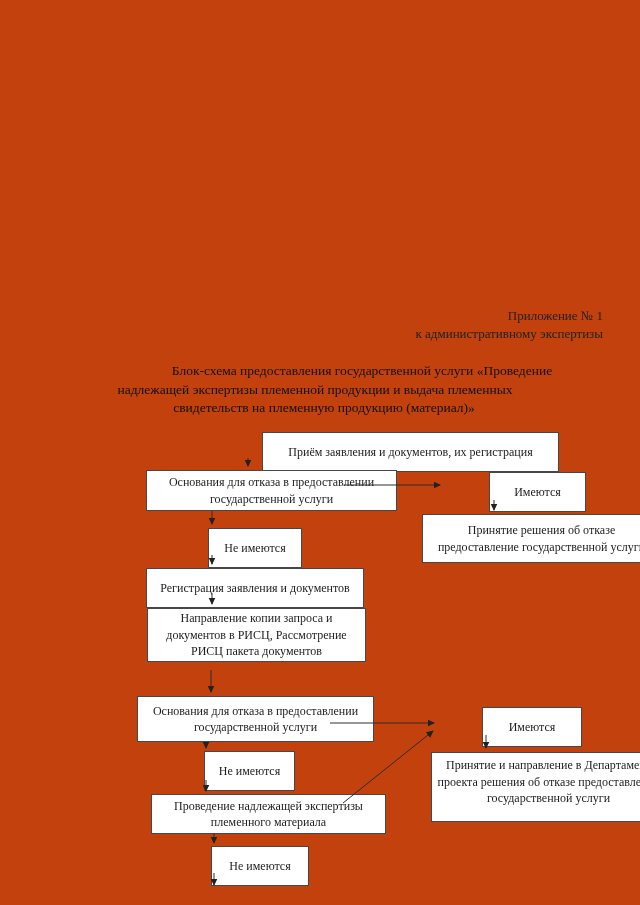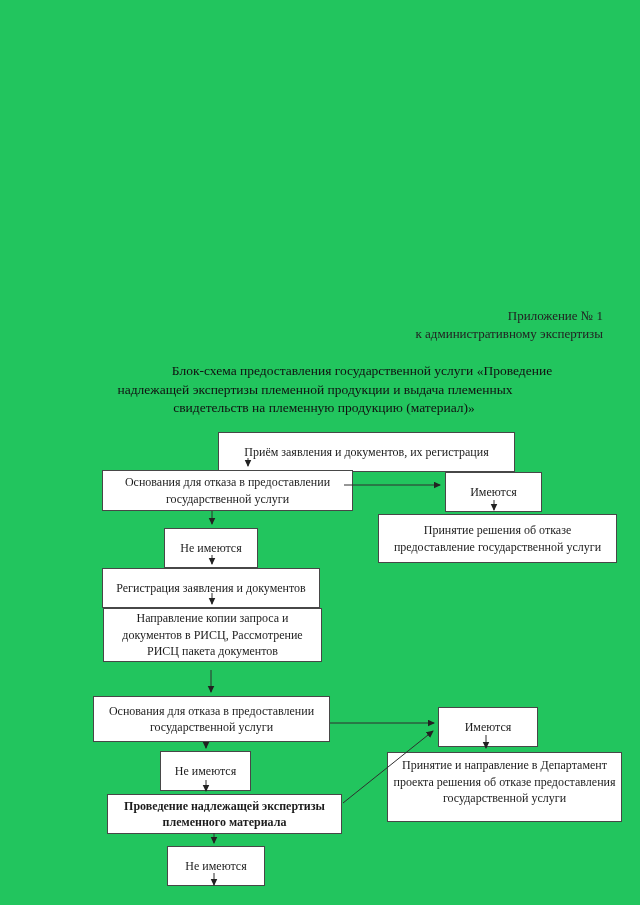--- a/index.html
+++ b/index.html
@@ -1,19 +1,19 @@
 <!DOCTYPE html>
 <html><head>
 <meta charset="utf-8">
 <style>
   html,body{margin:0;padding:0;background:#e8e8e8;}
   #page{
     position:relative;
     width:640px;height:905px;
-    background:#22c55e;
+    background:#c2410c;
     font-family:"Liberation Serif","DejaVu Serif",serif;
     color:#1e1e1e;
     overflow:hidden;
   }
   
   #appendix{
     position:absolute; top:307px; right:37px;
     text-align:right;
     font-size:13px; line-height:18px;
     color:#222;
@@ -30,33 +30,34 @@
   #doc-title .tl2{left:-5px;}
   #doc-title .tl3{left:4px;}
   
   .node{
     position:absolute; box-sizing:border-box;
     border:1px solid #474747; background:#fff;
     display:flex; align-items:center; justify-content:center;
     text-align:center;
     font-size:12px; line-height:16.5px; color:#1c1c1c;
     padding:19px 5px;
+    margin-left:44px;
   }
   #node-a{left:218px; top:432px; width:297px; height:26px;}
   #node-b{left:102px; top:470px; width:251px; height:41px;}
   #node-c{left:445px; top:472px; width:97px;  height:28px;}
   #node-d{left:378px; top:514px; width:239px; height:49px;}
   #node-e{left:164px; top:528px; width:94px;  height:27px;}
   #node-f{left:102px; top:568px; width:218px; height:40px;}
   #node-g{left:103px; top:608px; width:219px; height:54px;}
   #node-h{left:93px;  top:696px; width:237px; height:46px;}
   #node-i{left:438px; top:707px; width:100px; height:28px;}
   #node-j{left:387px; top:752px; width:235px; height:70px; align-items:flex-start; padding-top:4px;}
   #node-k{left:160px; top:751px; width:91px;  height:29px;}
-  #node-l{left:107px; top:794px; width:235px; height:39px;font-weight:bold;}
+  #node-l{left:107px; top:794px; width:235px; height:39px;}
   #node-m{left:167px; top:846px; width:98px;  height:27px;}
   
   #arrows{position:absolute; left:0; top:0; width:640px; height:905px; pointer-events:none;}
   #arrows line{stroke:#2e2e2e; stroke-width:1;}
 </style>
 </head>
 <body>
 
 <div id="page">
 

